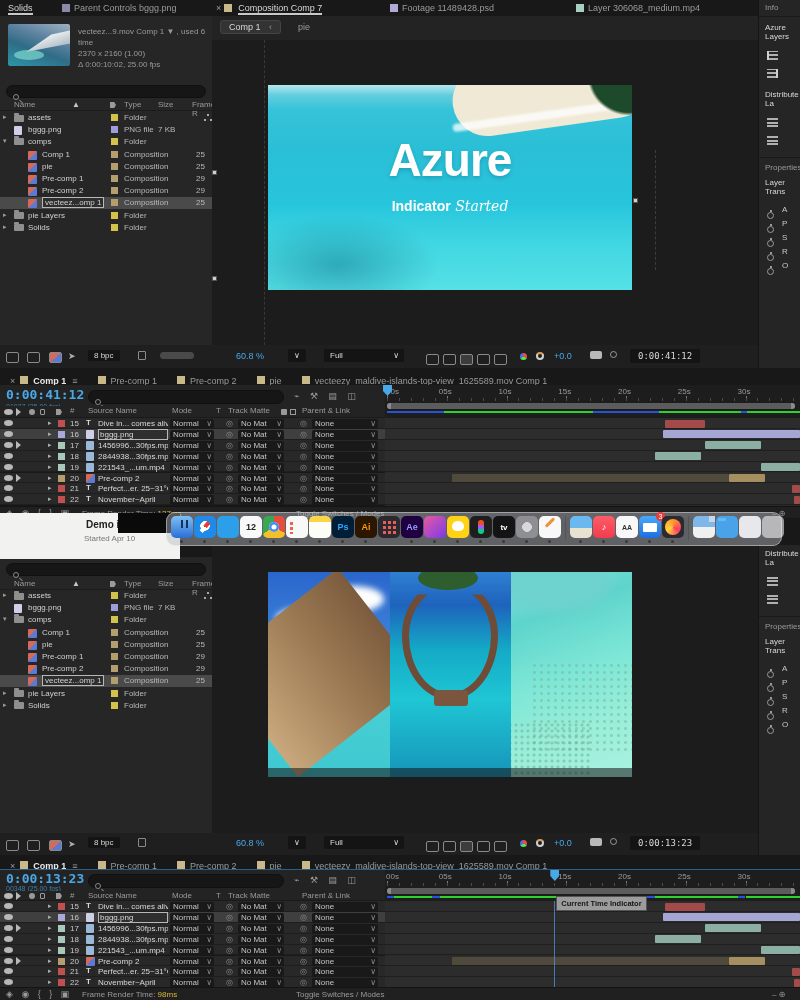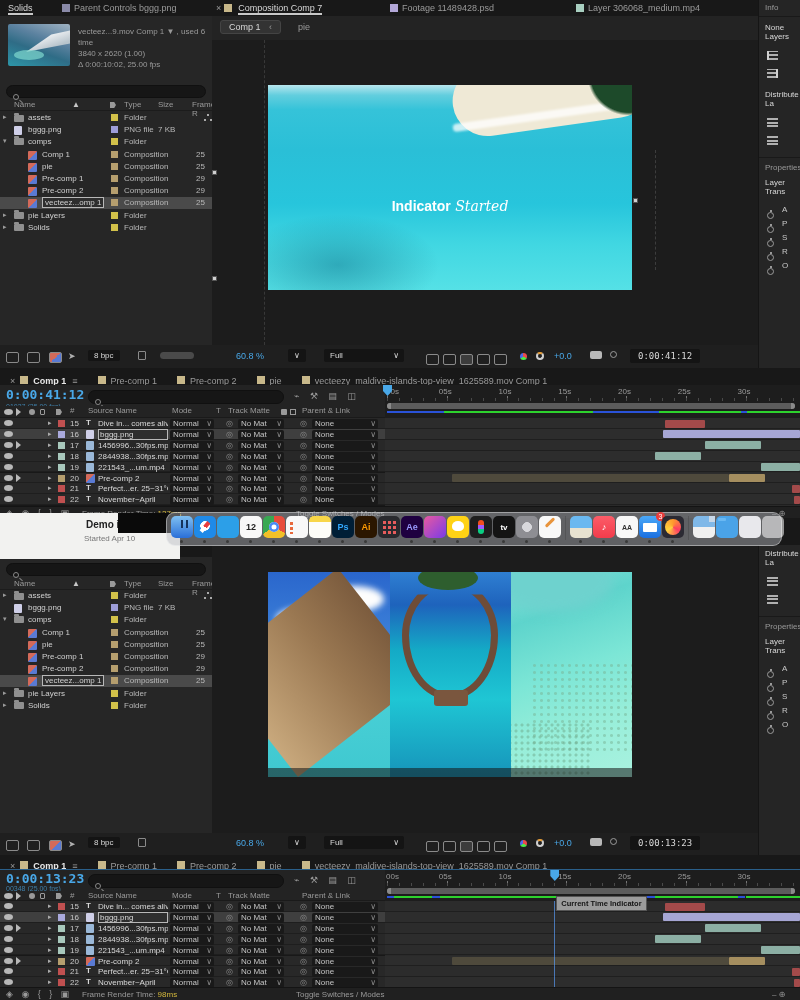--- a/index.html
+++ b/index.html
@@ -72,21 +72,21 @@
     <span class="sq" id="vtabsq2" style="background: rgb(168, 207, 192);"></span><span>Layer 306068_medium.mp4</span>
   </div>
 
   <div class="abs panel" style="left:0;top:16px;width:212px;height:329px;"></div>
   <div class="abs" style="left:8px;top:24px;width:62px;height:42px;border-radius:2px;overflow:hidden;background:linear-gradient(200deg,#9fb2c2 0%,#5c82a0 35%,#2f6c86 60%,#2d96a8 100%);">
     <div class="abs" style="left:18px;top:6px;width:46px;height:22px;background:linear-gradient(160deg,#f2f4f6 30%,#b8c4cc 70%);clip-path:polygon(100% 0,100% 60%,0 100%,55% 20%);"></div>
     <div class="abs" style="left:6px;top:26px;width:30px;height:10px;background:#7fd8cf;border-radius:50%;opacity:.7;"></div>
   </div>
   <div class="abs t8 gray" style="left:78px;top:26px;width:132px;line-height:11px;">
     <div>vecteez...9.mov Comp 1 ▼ , used 6 time</div>
-    <div>3840 x 2620 (1.00)</div>
+    <div>2370 x 2160 (1.00)</div>
     <div>Δ 0:00:10:02, 25.00 fps</div>
   </div>
   <div class="abs searchbox" style="left:6px;top:85px;width:200px;height:13px;"><span class="mag"></span></div>
   <div class="abs t8 gray" style="left:0;top:100px;width:212px;height:11px;border-bottom:1px solid #1c1c1c;">
     <span class="abs" style="left:14px;">Name</span>
     <span class="abs" style="left:72px;color:#c8c8c8;">▲</span>
     <span class="abs tag" style="left:110px;top:2px;"></span>
     <span class="abs" style="left:124px;">Type</span>
     <span class="abs" style="left:158px;">Size</span>
     <span class="abs" style="left:192px;">Frame R</span>
@@ -158,20 +158,21 @@
     <span class="abs t9 gray" style="left:86px;top:6px;">pie</span>
   </div>
   <div class="abs darker" style="left:212px;top:40px;width:546px;height:305px;">
     <div class="abs" style="left:52px;top:0;height:305px;border-left:1px dashed rgba(160,160,160,.22);"></div>
 
     <div class="abs" style="left:56px;top:45px;width:364px;height:205px;overflow:hidden;background:linear-gradient(180deg,#b7e6ee 0%,#62cede 5%,#35c3d9 12%,#2abfd7 32%,#27c5dc 58%,#41d7e2 78%,#55e1e6 100%);">
       <div class="abs" style="right:-20px;top:-28px;width:200px;height:70px;background:#efe9d6;transform:rotate(-8deg);border-radius:40px;"></div>
       <div class="abs" style="right:-10px;top:26px;width:190px;height:8px;background:rgba(255,255,255,.75);transform:rotate(-8deg);border-radius:4px;filter:blur(1px);"></div>
       <div class="abs" style="right:-18px;top:-22px;width:70px;height:60px;background:radial-gradient(ellipse at 70% 20%,#1d4a2a 0 55%,transparent 60%);"></div>
       <div class="abs" style="left:-40px;bottom:-30px;width:220px;height:110px;background:radial-gradient(ellipse,rgba(14,110,135,.45),transparent 65%);"></div>
+      <div class="abs" style="left:0;top:48px;width:364px;text-align:center;color:#fff;font-weight:bold;font-size:46px;letter-spacing:-1px;text-shadow:0 2px 4px rgba(0,60,80,.25);">Azure</div>
       <div class="abs" style="left:0;top:112px;width:364px;text-align:center;color:#fff;">
         <span style="font-weight:bold;font-size:14px;">Indicator</span>
         <span style="font-family:'DejaVu Serif',serif;font-style:italic;font-size:14px;">Started</span>
       </div>
     </div>
     <div class="handle" style="left:0px;top:130px;"></div>
     <div class="handle" style="left:0px;top:236px;"></div>
     <div class="handle" style="left:421px;top:158px;"></div>
     <div class="abs" style="left:443px;top:110px;height:120px;border-left:1px dashed rgba(160,160,160,.25);"></div>
   </div>
@@ -187,21 +188,21 @@
     <span class="abs" style="left:324px;top:7px;width:8px;height:8px;border-radius:50%;border:2px solid #d0d0d0;border-top-color:#e8a03c;"></span>
     <span class="abs t9 blue" style="left:342px;top:6px;">+0.0</span>
     <span class="abs" style="left:378px;top:6px;width:12px;height:8px;background:#b8b8b8;border-radius:2px;"></span>
     <span class="abs pin" style="left:398px;top:6px;"></span>
     <span class="abs t9 lt" style="left:418px;top:4px;background:#141414;border-radius:2px;padding:2px 8px;font-family:'DejaVu Sans Mono',monospace;">0:00:41:12</span>
   </div>
 
   <div class="abs" style="left:758px;top:0;width:42px;height:368px;background:#252525;border-left:1px solid #151515;">
     <div class="t8 gray" style="padding:3px 0 0 6px;">Info</div>
     <div style="border-top:1px solid #191919;margin-top:4px;"></div>
-    <div class="t8 lt" style="padding:6px 0 0 6px;">None Layers</div>
+    <div class="t8 lt" style="padding:6px 0 0 6px;">Azure Layers</div>
     <div style="padding:5px 0 0 8px;"><span class="alicon"></span><span class="alicon" style="border-left:none;border-right:2px solid #d0d0d0;"></span></div>
     <div class="t8 lt" style="padding:8px 0 0 6px;">Distribute La</div>
     <div style="padding:5px 0 0 8px;"><span class="disticon"></span><span class="disticon"></span></div>
     <div style="border-top:1px solid #191919;margin-top:8px;"></div>
     <div class="t8 gray" style="padding:5px 0 0 6px;">Properties:</div>
     <div class="t8 lt" style="padding:6px 0 0 6px;">Layer Trans</div>
     <div id="props-1" style="padding:4px 0 0 8px;">
         <div style="margin-top: 5px; height: 9px;"><div class="sw"></div><div style="display: inline-block; font-size: 8px; color: rgb(200, 200, 200); margin-left: 8px; vertical-align: top;">A</div></div>
         <div style="margin-top: 5px; height: 9px;"><div class="sw"></div><div style="display: inline-block; font-size: 8px; color: rgb(200, 200, 200); margin-left: 8px; vertical-align: top;">P</div></div>
         <div style="margin-top: 5px; height: 9px;"><div class="sw"></div><div style="display: inline-block; font-size: 8px; color: rgb(200, 200, 200); margin-left: 8px; vertical-align: top;">S</div></div>

